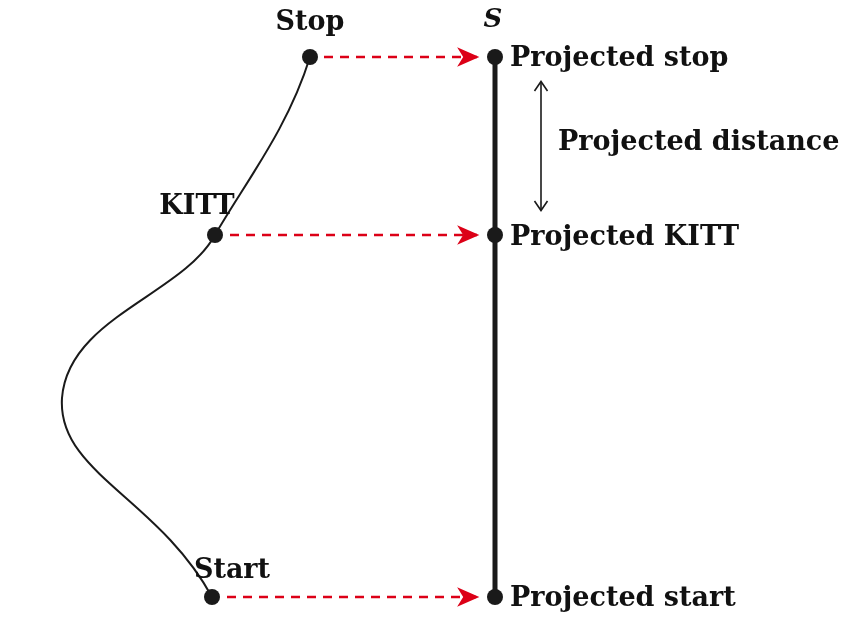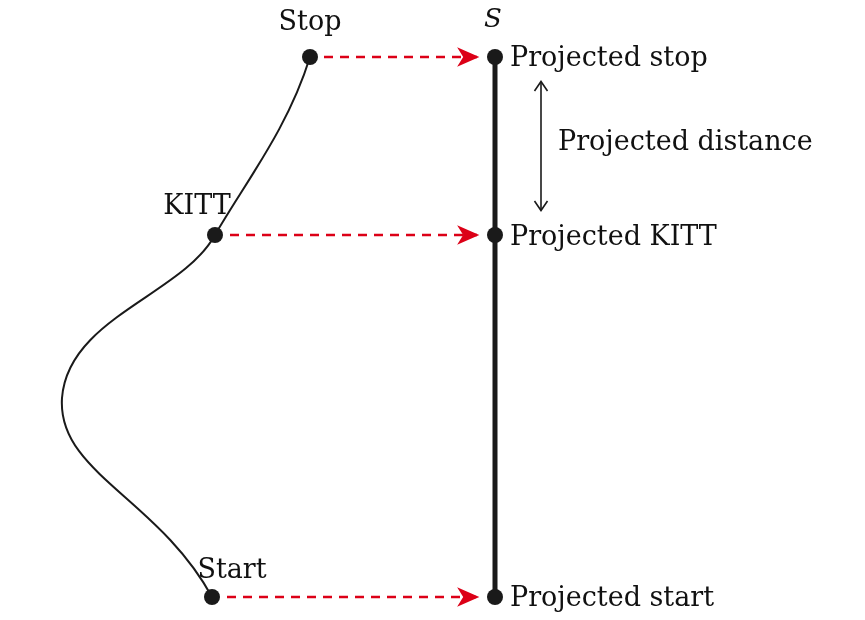--- a/index.html
+++ b/index.html
@@ -6,20 +6,21 @@
     margin: 0;
     padding: 0;
     background: #ffffff;
   }
   .canvas {
     position: relative;
     width: 865px;
     height: 620px;
     background: #ffffff;
     overflow: hidden;
+    font-weight: bold;
   }
   svg {
     display: block;
   }
   text {
     font-family: "DejaVu Serif", "Liberation Serif", serif;
     fill: #111111;
   }
   .lbl {
     font-size: 27px;

